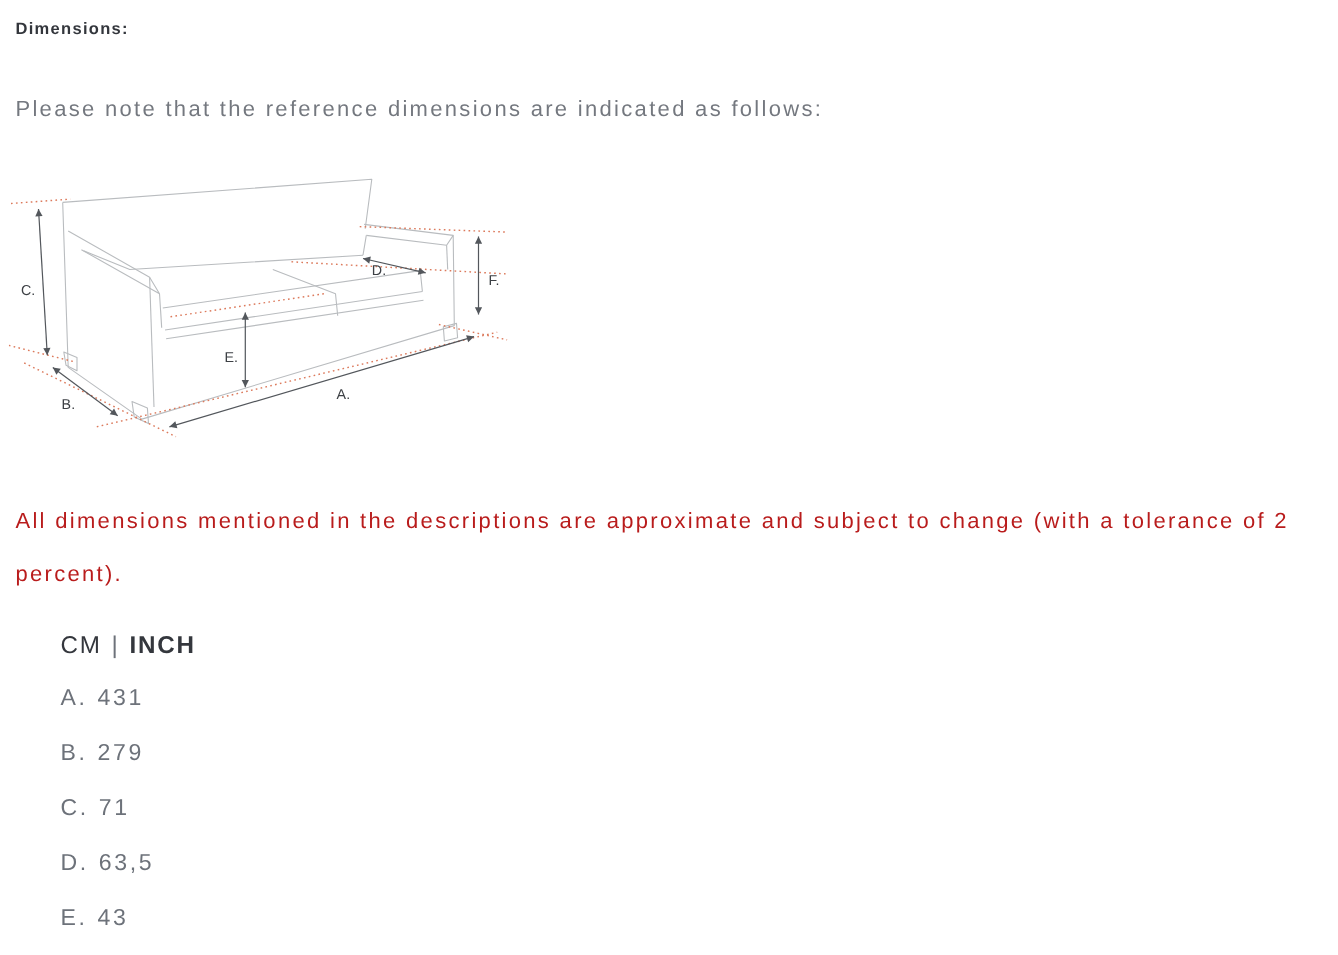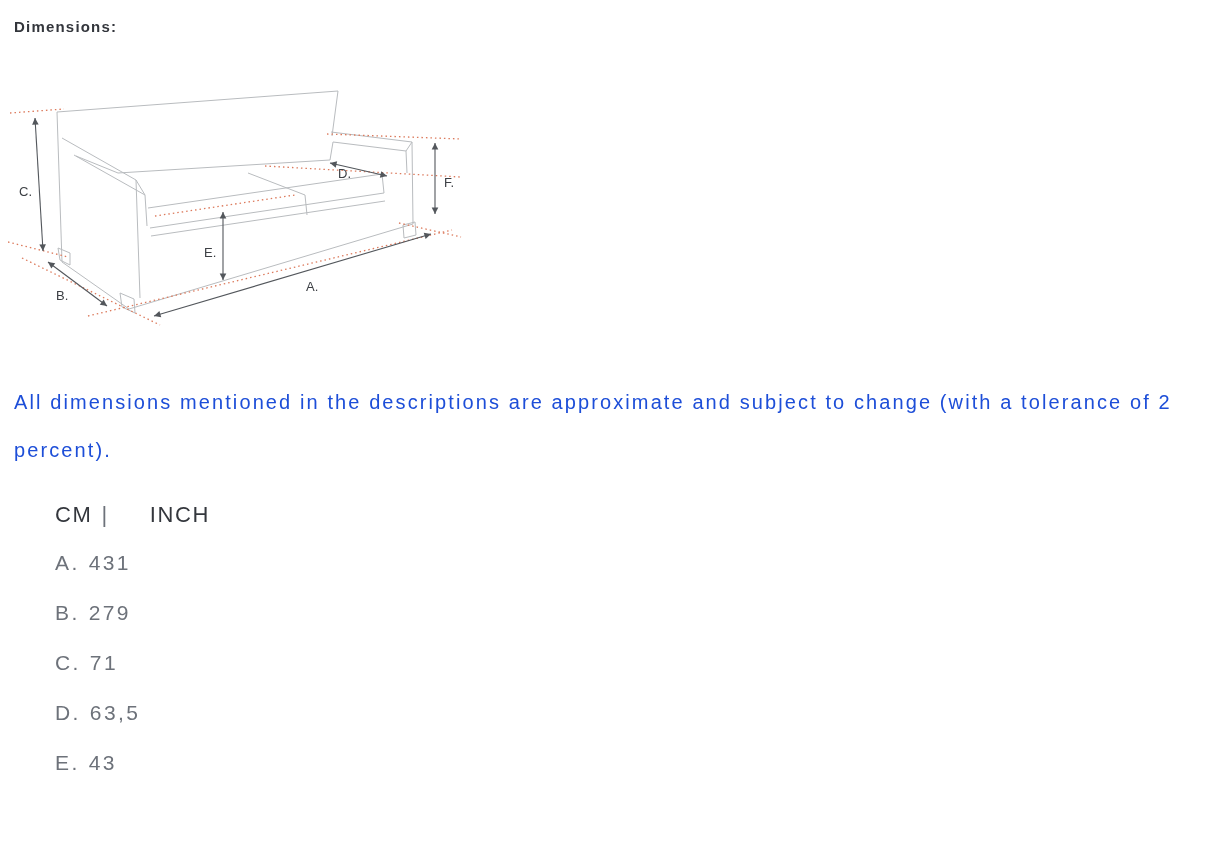--- a/index.html
+++ b/index.html
@@ -57,21 +57,21 @@
     fill: none;
   }
   .lbl {
     fill: var(--lbl, #3d4045);
     font-family: "Liberation Sans", sans-serif;
     font-size: 13px;
   }
   .tolerance-note {
     margin: 44px 0 0 0;
     font-size: 20px;
-    color: #1d4ed8;
+    color: #b91c1c;
     letter-spacing: 2.1px;
     line-height: 48px;
     max-width: 1188px;
   }
   .dim-list {
     margin: 18px 0 0 41px;
   }
   .dim-list-header {
     font-size: 22px;
     letter-spacing: 1.6px;
@@ -79,38 +79,39 @@
     height: 46px;
     display: flex;
     align-items: center;
   }
   .dim-list-header .cm { font-weight: 400; }
   .dim-list-header .divider {
     margin: 0 9px;
     color: #6d727a;
     font-weight: 400;
   }
-  .dim-list-header .inch { font-weight: 400; margin-left: 32px; }
+  .dim-list-header .inch { font-weight: 700; }
   .dim-row {
     font-size: 21px;
     color: #6d727a;
     letter-spacing: 2.4px;
     height: 50px;
     display: flex;
     align-items: center;
   }
   .dim-row .dim-label { margin-right: 9px; }
 </style>
 </head>
 <body>
 
 <div class="content">
 
   <h1 class="page-title">Dimensions:</h1>
 
+  <p class="intro-text">Please note that the reference dimensions are indicated as follows:</p>
 
   <figure class="diagram-figure">
     <svg width="462" height="258" viewBox="0 0 462 258" xmlns="http://www.w3.org/2000/svg">
       <defs>
         <marker id="ah" markerWidth="9" markerHeight="9" refX="6.5" refY="3.5" orient="auto-start-reverse">
           <path d="M0.5,0.5 L6.5,3.5 L0.5,6.5 Z" fill="#53575c"></path>
         </marker>
       </defs>
 
       <g class="outline">

